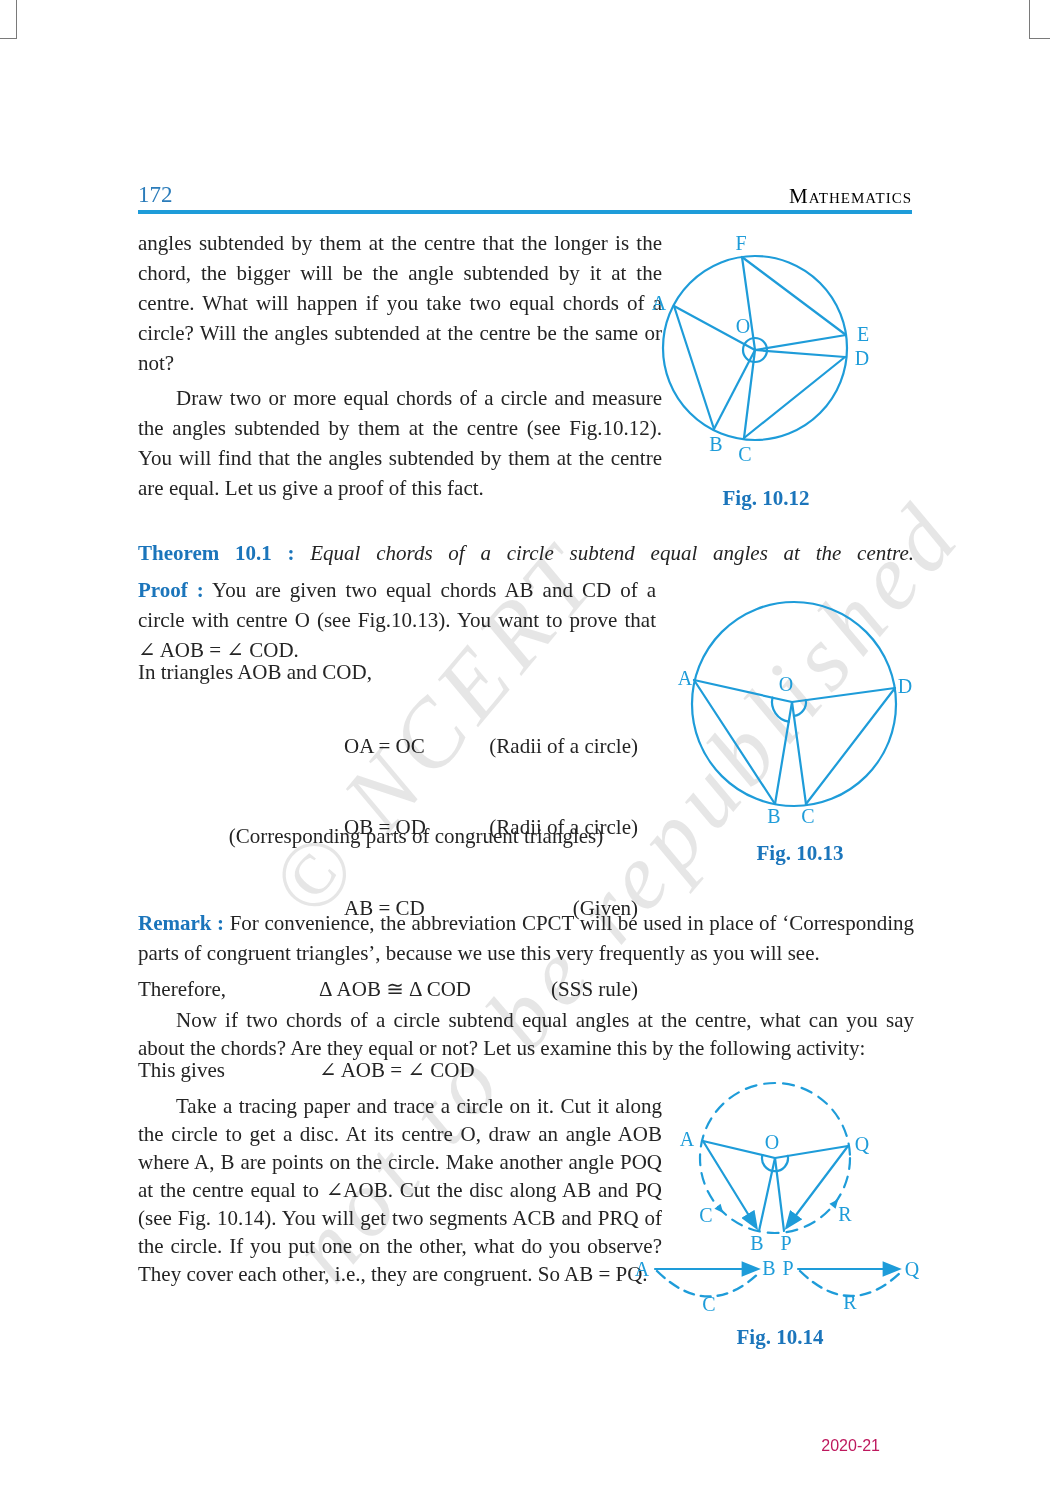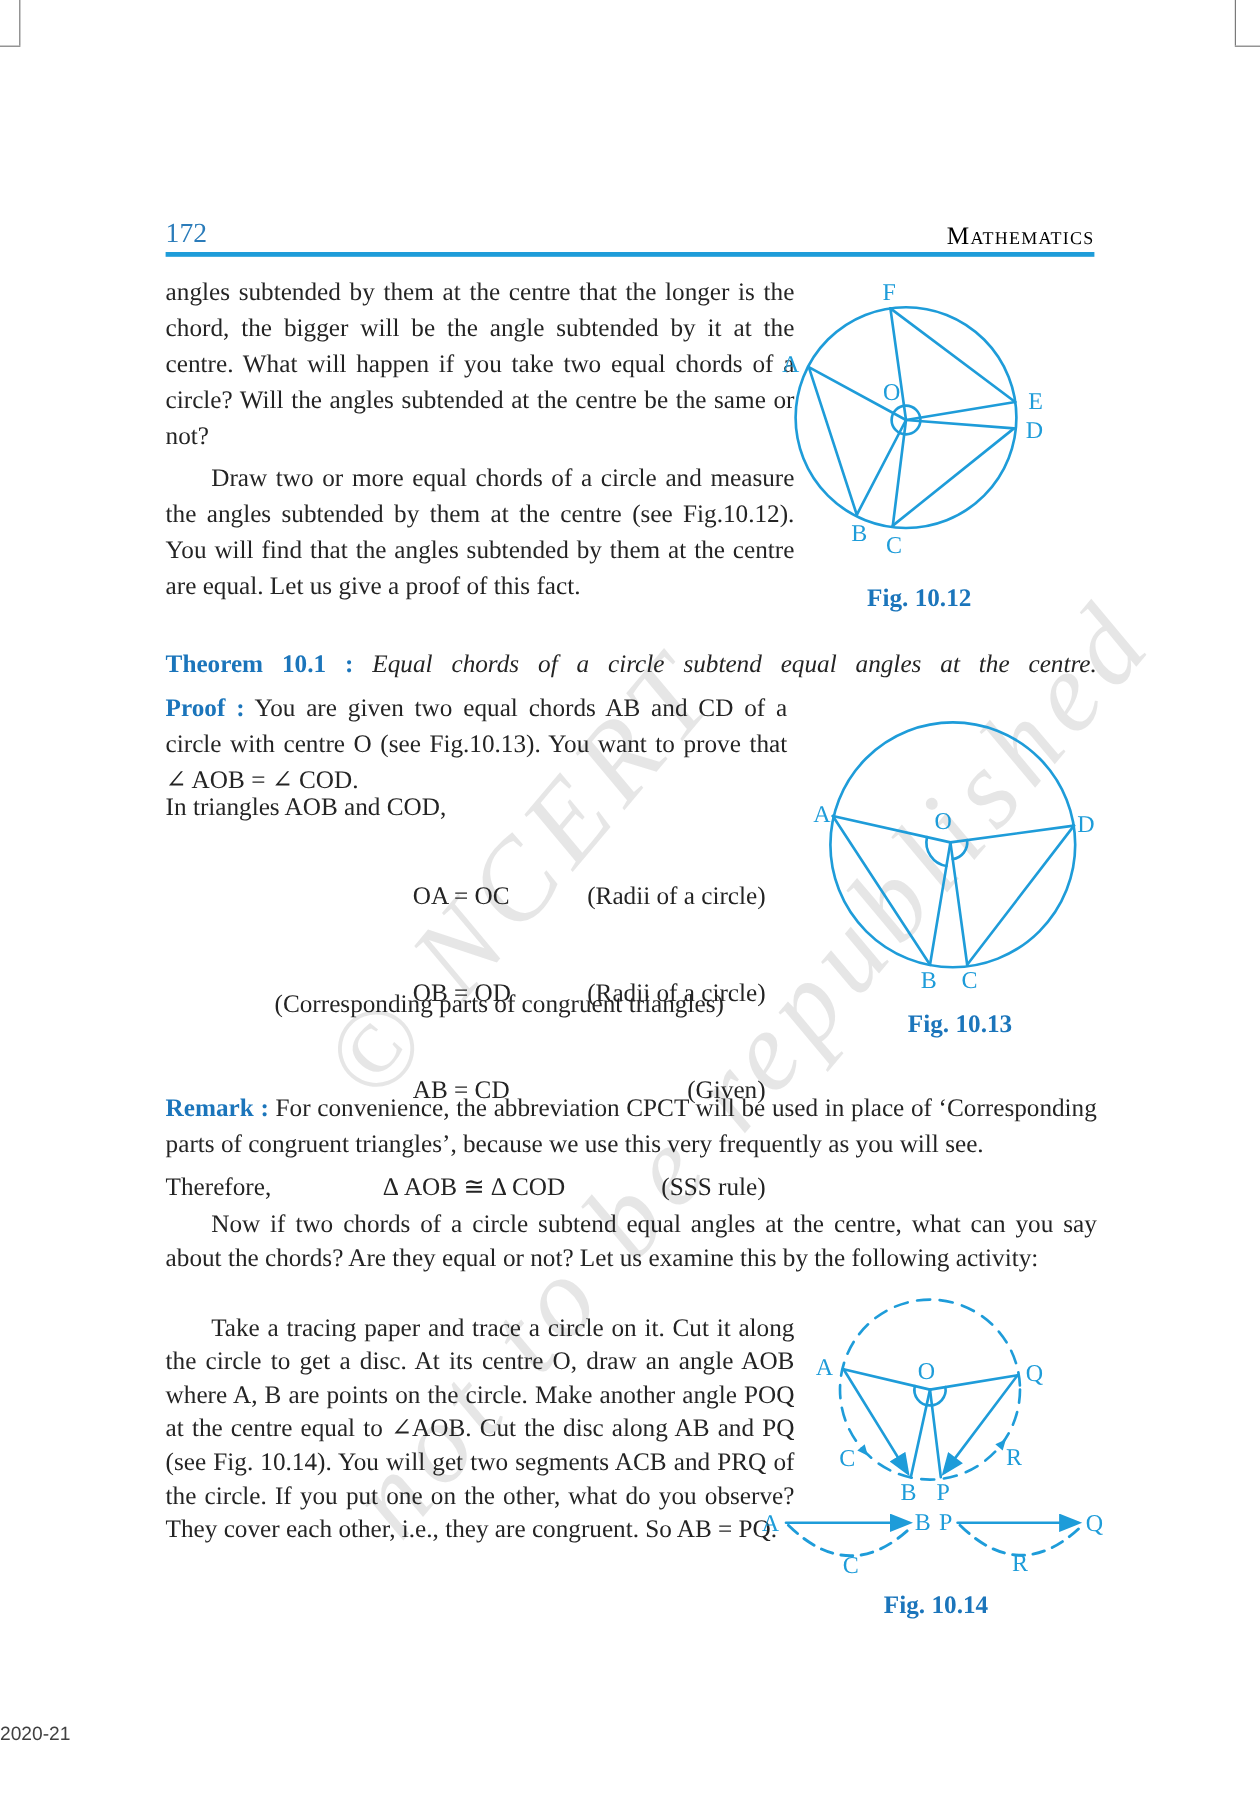--- a/index.html
+++ b/index.html
@@ -47,22 +47,22 @@
   
   svg{position:absolute;overflow:visible;}
   svg .stroke{stroke:#1E9CD9;stroke-width:2.2;fill:none;stroke-linecap:round;}
   svg .dashed{stroke-dasharray:11 8;}
   svg .dashed2{stroke-dasharray:10 7;stroke-width:2.4;}
   svg text{font-family:"Liberation Serif","DejaVu Serif",serif;font-size:20px;
            fill:#1E9CD9;text-anchor:middle;}
   svg text.cap{font-size:21px;font-weight:bold;fill:#1B75BB;}
   svg .arrfill{fill:#1E9CD9;}
   
-  .footer{left:0;top:1437px;width:880px;text-align:left;
-          font-family:"Liberation Sans","DejaVu Sans",sans-serif;font-size:16px;color:#404040;}
+  .footer{left:0;top:1437px;width:880px;text-align:right;
+          font-family:"Liberation Sans","DejaVu Sans",sans-serif;font-size:16px;color:#be185d;}
 </style>
 </head>
 <body>
 
 <div class="crop" style="left:16px;top:0;width:1px;height:38px;"></div>
 <div class="crop" style="left:0;top:38px;width:17px;height:1px;"></div>
 <div class="crop" style="left:1029px;top:0;width:1px;height:38px;"></div>
 <div class="crop" style="left:1029px;top:38px;width:21px;height:1px;"></div>
 
 <div class="watermark">
@@ -93,20 +93,24 @@
     <span class="reason">(Radii of a circle)</span>
   </div>
   <div class="eq-row">
     <span class="eq">AB = CD</span>
     <span class="reason">(Given)</span>
   </div>
   <div class="eq-row">
     <span class="lead">Therefore,</span>
     <span class="eq wide">Δ AOB ≅ Δ COD</span>
     <span class="reason">(SSS rule)</span>
+  </div>
+  <div class="eq-row">
+    <span class="lead">This gives</span>
+    <span class="eq wide">∠ AOB = ∠ COD</span>
   </div>
 </div>
 <div class="abs eq-foot">(Corresponding parts of congruent triangles)</div>
 
 <div class="abs para remark"><span class="blue-label">Remark :</span> <span>For convenience, the abbreviation CPCT will be used in place of ‘Corresponding parts of congruent triangles’, because we use this very frequently as you will see.</span></div>
 
 <div class="abs para p3 indent">Now if two chords of a circle subtend equal angles at the centre, what can you say about the chords? Are they equal or not? Let us examine this by the following activity:</div>
 <div class="abs para p4 indent">Take a tracing paper and trace a circle on it. Cut it along the circle to get a disc. At its centre O, draw an angle AOB where A, B are points on the circle. Make another angle POQ at the centre equal to ∠AOB. Cut the disc along AB and PQ (see Fig. 10.14). You will get two segments ACB and PRQ of the circle. If you put one on the other, what do you observe? They cover each other, i.e., they are congruent. So AB = PQ.</div>
 
 <svg style="left:630px;top:228px;" width="300" height="285" viewBox="0 0 300 285">

